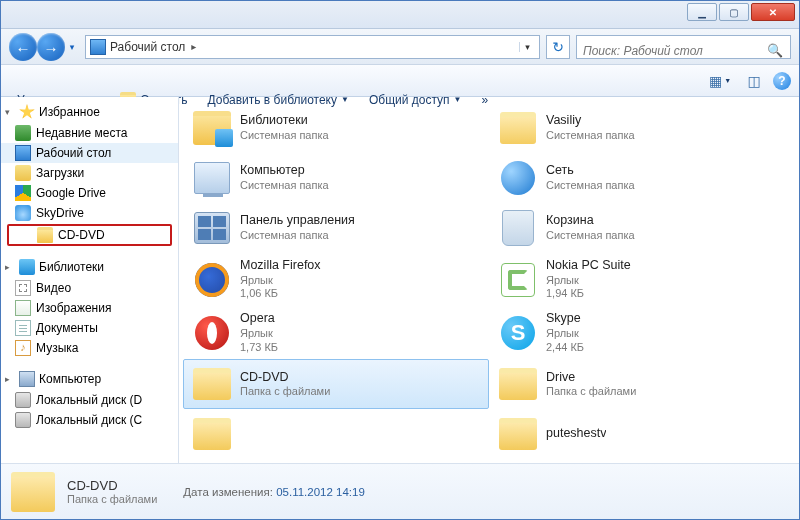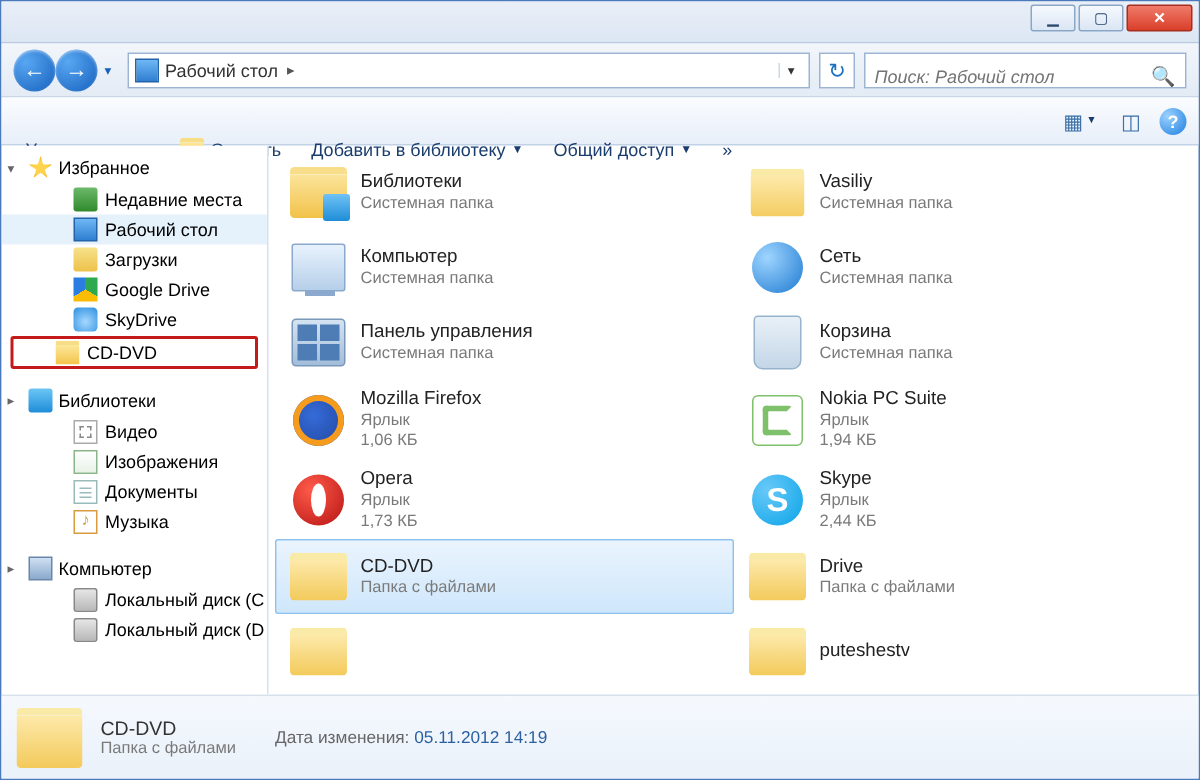--- a/index.html
+++ b/index.html
@@ -38,21 +38,21 @@
 
 
 .body { flex:1; display:flex; overflow:hidden; }
 
 
 .sidebar { width:178px; border-right:1px solid #d7e1ee; background:#fff; overflow-y:auto; position:relative; padding:4px 0; }
 .navpane { font-size:12px; }
 .navgroup { margin-bottom:10px; }
 .navhead { display:flex; align-items:center; gap:4px; padding:3px 6px 3px 18px; position:relative; cursor:pointer; }
 .navhead .exp { position:absolute; left:4px; font-size:9px; color:#666; }
-.navitem { display:flex; align-items:center; gap:5px; padding:2px 6px 2px 48px; cursor:pointer; white-space:nowrap; overflow:hidden; }
+.navitem { display:flex; align-items:center; gap:5px; padding:2px 6px 2px 14px; cursor:pointer; white-space:nowrap; overflow:hidden; }
 .navitem.selected { background:#e5f1fb; }
 .navitem.highlighted { border:2px solid #c51a1a; margin:1px 6px; padding:1px 4px 1px 28px; border-radius:2px; }
 .sicon { width:16px; height:16px; flex-shrink:0; }
 
 
 .i-star{background:radial-gradient(circle,#ffd34d 40%,#f4a900 70%);clip-path:polygon(50% 0,61% 35%,98% 35%,68% 57%,79% 91%,50% 70%,21% 91%,32% 57%,2% 35%,39% 35%);}
 .i-recent{background:linear-gradient(#6db96a,#2f8a2c);border-radius:2px;}
 .i-desktop{background:linear-gradient(#6fb7f5,#2f7fd1);border:1px solid #2563a8;}
 .i-downloads{background:linear-gradient(#f7e18a,#edc24a);border-radius:2px;}
 .i-gdrive{background:conic-gradient(#2da94f 0 120deg,#fbbc05 120deg 240deg,#2b7de1 240deg 360deg);}
@@ -234,25 +234,25 @@
 
         <div class="navgroup">
           <div class="navhead">
             <span class="exp">▸</span>
             <span class="sicon i-comp"></span>
             <span>Компьютер</span>
           </div>
           <div id="comp-items">
               <div class="navitem">
                 <span class="sicon i-disk"></span>
+                <span>Локальный диск (D</span>
+              </div>
+              <div class="navitem">
+                <span class="sicon i-disk"></span>
                 <span>Локальный диск (C</span>
-              </div>
-              <div class="navitem">
-                <span class="sicon i-disk"></span>
-                <span>Локальный диск (D</span>
               </div>
             </div>
         </div>
 
       </div>
     </div>
 
     <div class="content">
       <div class="items" id="content-items">
           <div class="item">

